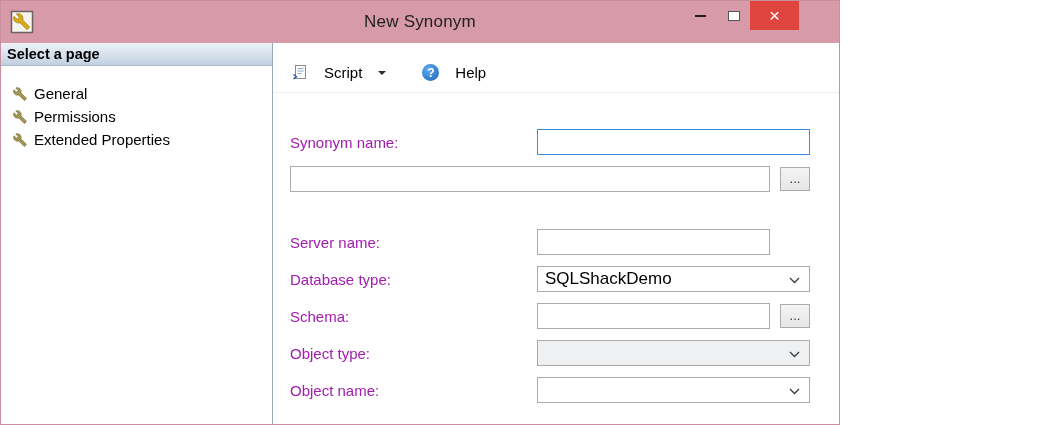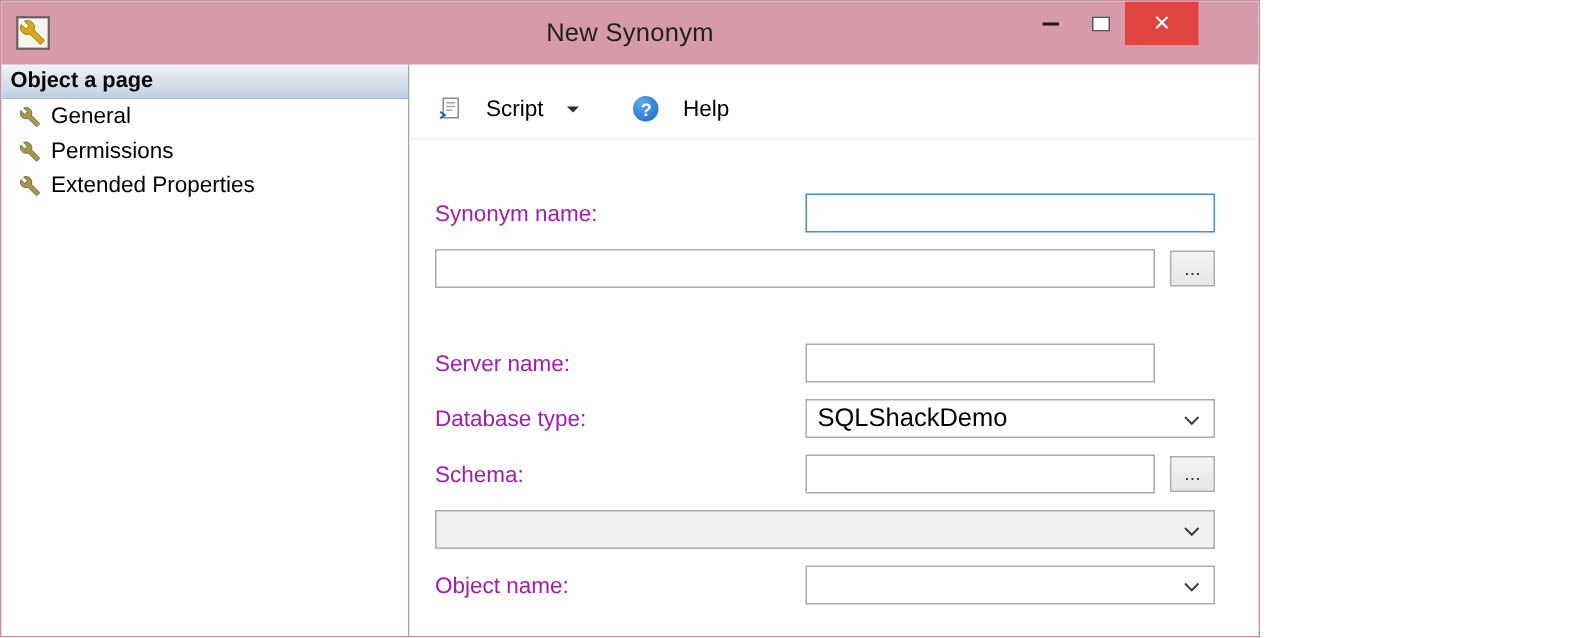--- a/index.html
+++ b/index.html
@@ -43,21 +43,21 @@
     width:272px; background:#ffffff;
     border-right:1px solid #9aa7b5;
     flex:none;
   }
   .sidebar-header {
     height:23px; padding:3px 6px 0 6px;
     font-size:14.5px; font-weight:bold; color:#000;
     background:linear-gradient(180deg,#eef3f9 0%,#d4dfeb 60%,#bfcfe0 100%);
     border-bottom:1px solid #a9bacb;
   }
-  .page-list { padding-top:0; }
+  .page-list { padding-top:16px; }
   .page-item {
     display:flex; align-items:center; gap:7px;
     padding:3px 8px 3px 12px; font-size:15px; color:#000;
     cursor:default;
   }
   .page-item svg { flex:none; }
 
   
   .main { flex:1; background:#ffffff; display:flex; flex-direction:column; }
   .toolbar {
@@ -139,21 +139,21 @@
       </button>
       <button class="win-btn close" title="Close">
         <span>×</span>
       </button>
     </div>
   </div>
 
   <div class="frame-body">
 
     <div class="sidebar">
-      <div class="sidebar-header">Object a page</div>
+      <div class="sidebar-header">Select a page</div>
       <div class="page-list">
 
         <div class="page-item">
           <svg width="14" height="14" viewBox="0 0 24 24">
             <path fill="#a3974f" stroke="#6e6638" stroke-width="1" d="M22.7 19l-9.1-9.1c.9-2.3.4-5-1.5-6.9-2-2-5-2.4-7.4-1.3L9 6 6 9 1.6 4.7C.4 7.1.9 10.1 2.9 12.1c1.9 1.9 4.6 2.4 6.9 1.5l9.1 9.1c.4.4 1 .4 1.4 0l2.3-2.3c.5-.4.5-1.1.1-1.4z"></path>
           </svg>
           <span>General</span>
         </div>
 
         <div class="page-item">
@@ -234,20 +234,21 @@
 
         <div class="row">
           <label>Schema:</label>
           <div class="control">
             <input class="txt" type="text" value="" style="">
             <button class="browse-btn">...</button>
           </div>
         </div>
 
         <div class="row">
+          <label>Object type:</label>
           <div class="control">
             <div class="combo disabled">
               <span></span>
               <svg class="chev" width="11" height="7" viewBox="0 0 11 7">
                 <polyline points="1,1 5.5,5.5 10,1" fill="none" stroke="#3c3c3c" stroke-width="1.3"></polyline>
               </svg>
             </div>
           </div>
         </div>
 

